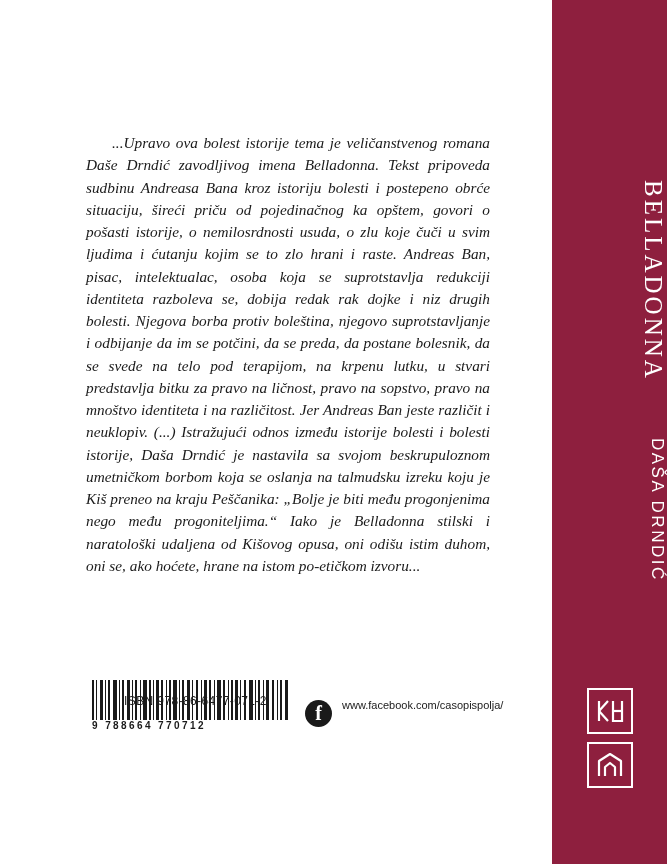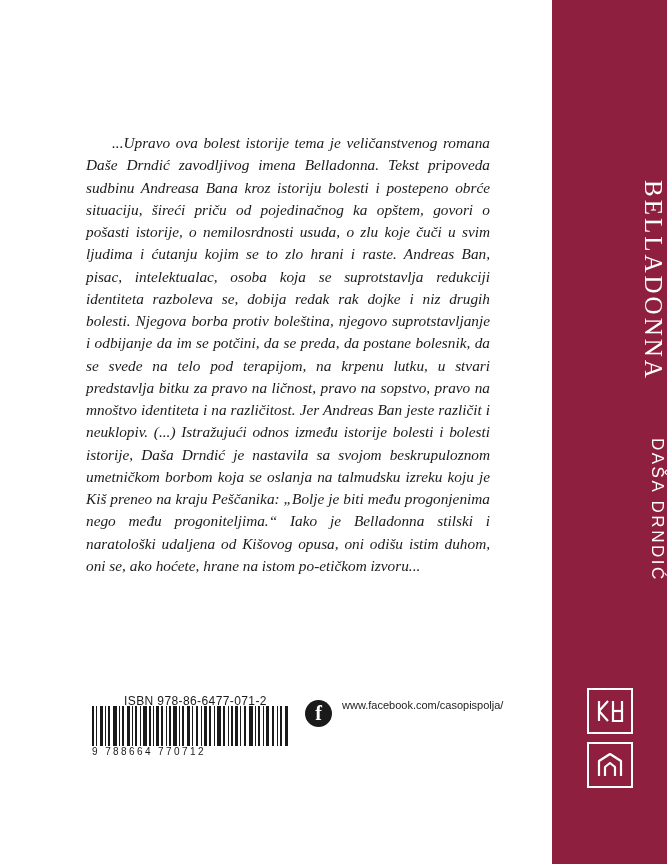--- a/index.html
+++ b/index.html
@@ -113,23 +113,24 @@
     left: 124px;
     top: 694px;
     font-family: "Liberation Sans", sans-serif;
     font-size: 12px;
     letter-spacing: 0.4px;
     color: #1a1a1a;
   }
   #barcode-box {
     position: absolute;
     left: 92px;
-    top: 706px;
+    top: 680px;
     width: 200px;
     height: 52px;
+    font-weight: bold;
   }
   #barcode-bars {
     position: absolute;
     left: 0;
     top: 0;
     width: 200px;
     height: 40px;
   }
   #barcode-bars i {
     position: absolute;

